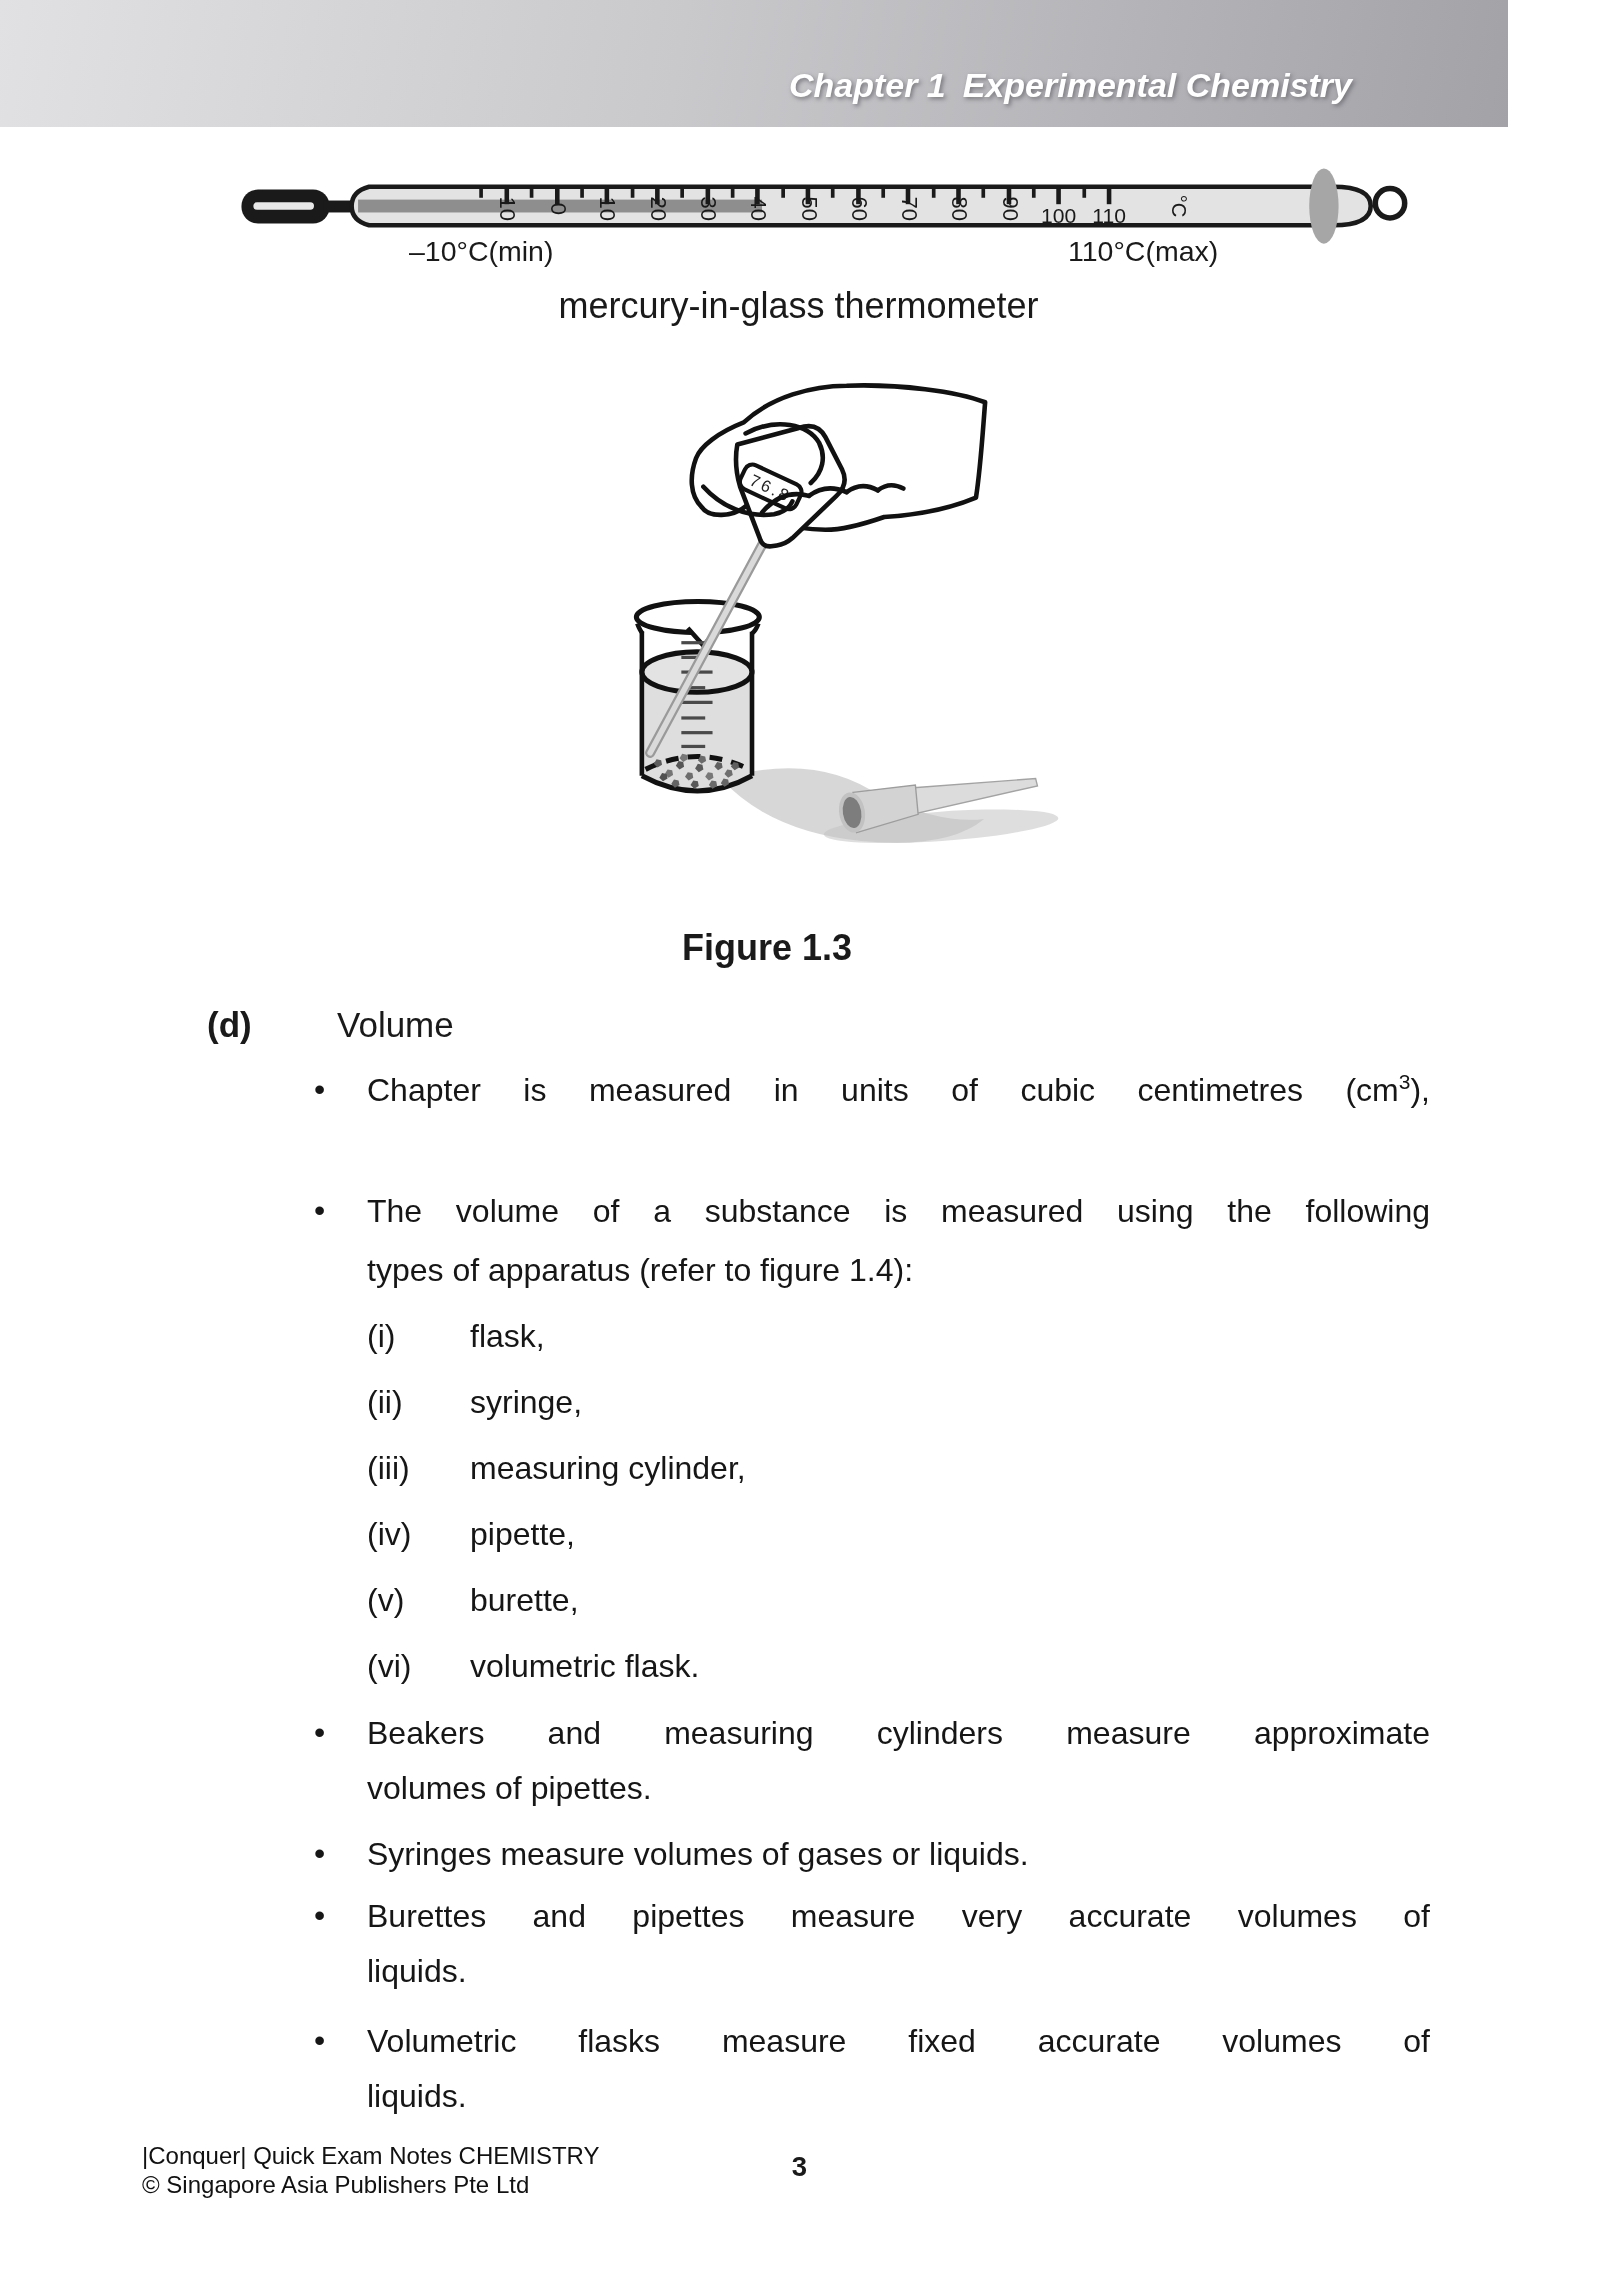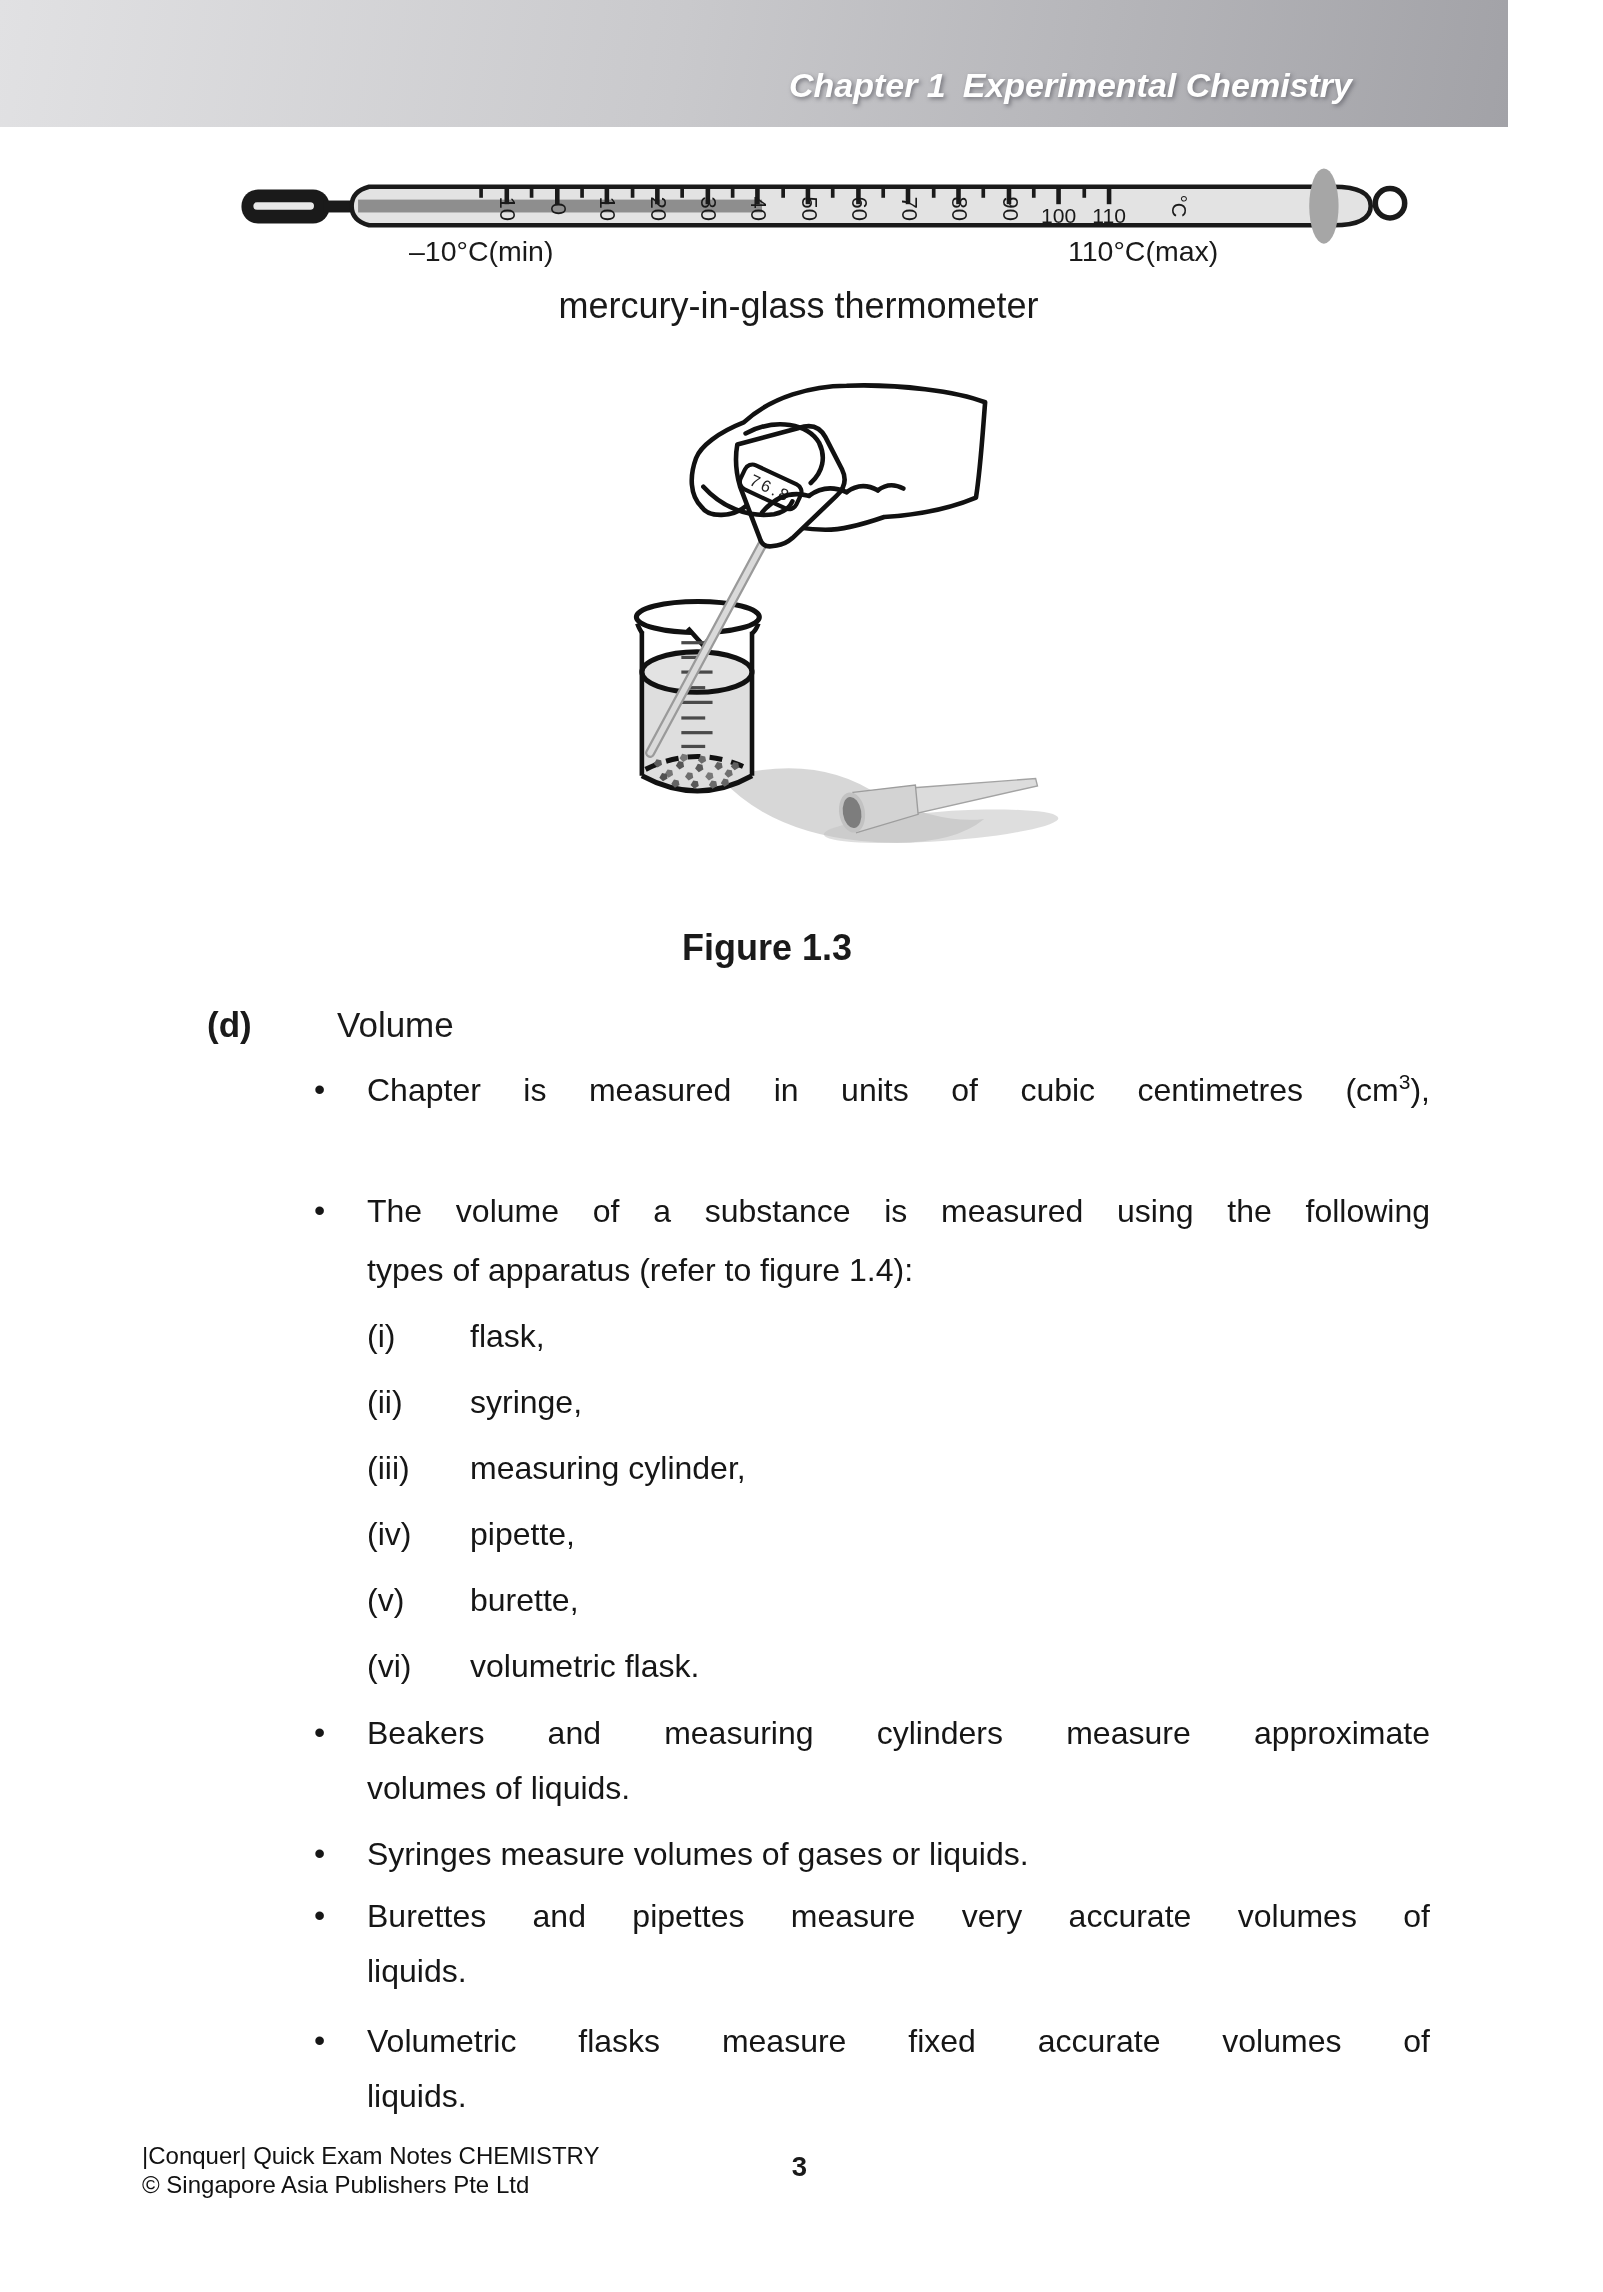--- a/index.html
+++ b/index.html
@@ -207,21 +207,21 @@
 
   <div class="tline" style="top:1317px"><span class="app-num">(i)</span><span>flask,</span></div>
   <div class="tline" style="top:1383px"><span class="app-num">(ii)</span><span>syringe,</span></div>
   <div class="tline" style="top:1449px"><span class="app-num">(iii)</span><span>measuring cylinder,</span></div>
   <div class="tline" style="top:1515px"><span class="app-num">(iv)</span><span>pipette,</span></div>
   <div class="tline" style="top:1581px"><span class="app-num">(v)</span><span>burette,</span></div>
   <div class="tline" style="top:1647px"><span class="app-num">(vi)</span><span>volumetric flask.</span></div>
 
   <div class="bdot" style="top:1714px">•</div>
   <div class="tline just" style="top:1714px">Beakers and measuring cylinders measure approximate</div>
-  <div class="tline" style="top:1769px">volumes of liquids.</div>
+  <div class="tline" style="top:1769px">volumes of pipettes.</div>
 
   <div class="bdot" style="top:1835px">•</div>
   <div class="tline" style="top:1835px">Syringes measure volumes of gases or liquids.</div>
 
   <div class="bdot" style="top:1897px">•</div>
   <div class="tline just" style="top:1897px">Burettes and pipettes measure very accurate volumes of</div>
   <div class="tline" style="top:1952px">liquids.</div>
 
   <div class="bdot" style="top:2022px">•</div>
   <div class="tline just" style="top:2022px">Volumetric flasks measure fixed accurate volumes of</div>

